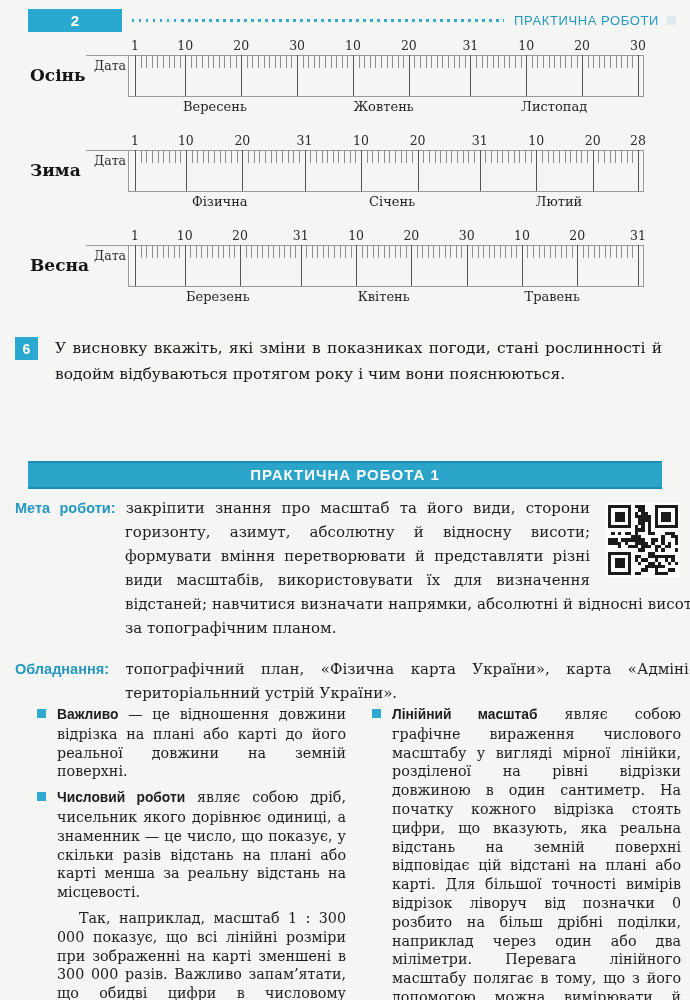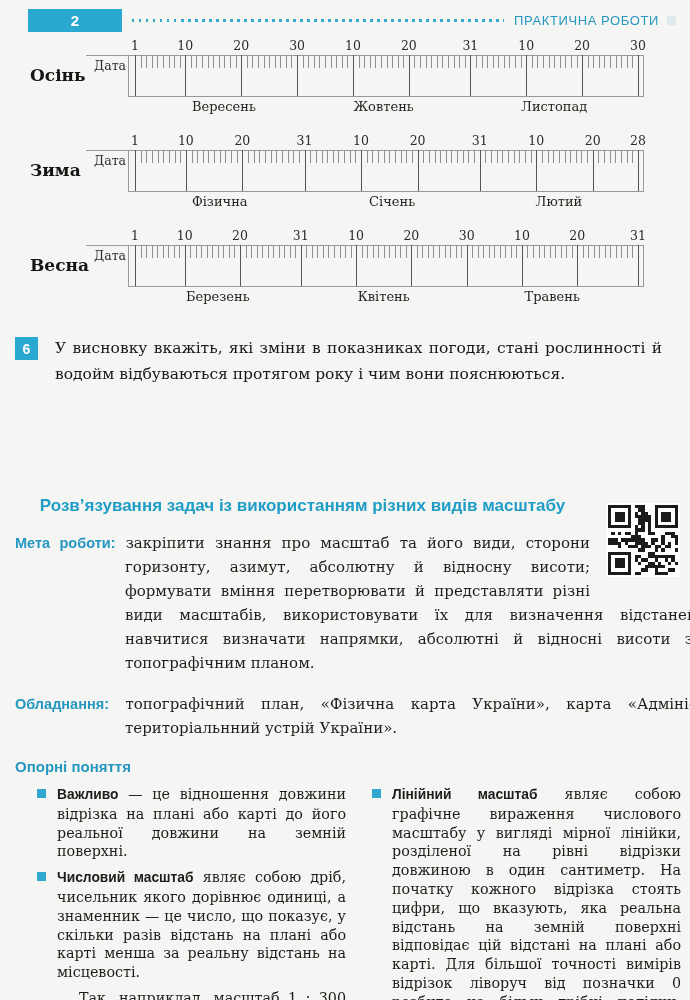--- a/index.html
+++ b/index.html
@@ -179,21 +179,21 @@
         <div class="tick-major" style="left: 408.86px;"></div>
         <span class="rnum" style="left: 408.86px;">20</span>
         <div class="tick-major" style="left: 470.33px;"></div>
         <span class="rnum" style="left: 470.33px;">31</span>
         <div class="tick-major" style="left: 526.22px;"></div>
         <span class="rnum" style="left: 526.22px;">10</span>
         <div class="tick-major" style="left: 582.11px;"></div>
         <span class="rnum" style="left: 582.11px;">20</span>
         <div class="tick-major" style="left: 638px;"></div>
         <span class="rnum" style="left: 638px;">30</span>
-        <span class="month-label" style="left: 224px;">Вересень</span>
+        <span class="month-label" style="left: 215px;">Вересень</span>
         <span class="month-label" style="left: 383.71px;">Жовтень</span>
         <span class="month-label" style="left: 554.17px;">Листопад</span>
       </div>
       <div class="ruler-row">
         <div class="season-label">Зима</div>
         <div class="date-label">Дата</div>
         <div class="lead-line"></div>
         <div class="rbox"></div>
         <div class="tick-minor" style="left: 135px;"></div>
         <div class="tick-minor" style="left: 140.65px;"></div>
@@ -430,20 +430,21 @@
         <span class="month-label" style="left: 383.74px;">Квітень</span>
         <span class="month-label" style="left: 552.32px;">Травень</span>
       </div>
     </div>
 
   <div class="task">
     <div class="task-num">6</div>
     <div class="task-text">У висновку вкажіть, які зміни в показниках погоди, стані рослинності й водойм відбуваються протягом року і чим вони пояснюються.</div>
   </div>
 
+  <div class="banner">ПРАКТИЧНА РОБОТА 1</div>
 
   <div class="pw">
     <div class="qr-wrap" id="qr">
         <svg viewBox="0 0 21 21" shape-rendering="crispEdges" fill="#1b1b1b">
           <rect x="0" y="0" width="1" height="1"></rect>
           <rect x="1" y="0" width="1" height="1"></rect>
           <rect x="2" y="0" width="1" height="1"></rect>
           <rect x="3" y="0" width="1" height="1"></rect>
           <rect x="4" y="0" width="1" height="1"></rect>
           <rect x="5" y="0" width="1" height="1"></rect>
@@ -662,34 +663,32 @@
           <rect x="5" y="20" width="1" height="1"></rect>
           <rect x="6" y="20" width="1" height="1"></rect>
           <rect x="8" y="20" width="1" height="1"></rect>
           <rect x="9" y="20" width="1" height="1"></rect>
           <rect x="14" y="20" width="1" height="1"></rect>
           <rect x="15" y="20" width="1" height="1"></rect>
           <rect x="16" y="20" width="1" height="1"></rect>
           <rect x="17" y="20" width="1" height="1"></rect>
         </svg>
       </div>
-    <h2 class="pw-title">Розв’язування задач із використанням різних видів масштабу</h2>
 
     <p class="hang meta-p"><span class="plabel">Мета роботи:</span>
       <span>закріпити знання про масштаб та його види, сторони горизонту, азимут, абсолютну й відносну висоти; формувати вміння перетворювати й представляти різні види масштабів, використовувати їх для визначення відстаней; навчитися визначати напрямки, абсолютні й відносні висоти за топографічним планом.</span></p>
 
     <p class="hang equip-p"><span class="plabel">Обладнання:</span>
       <span>топографічний план, «Фізична карта України», карта «Адміністративно-територіальнний устрій України».</span></p>
 
-    <div class="concepts-head">Опорні поняття</div>
 
     <div class="cols">
       <div class="col" id="col-left">
           <p class="cpt bullet"><span class="sq"></span><b>Важливо</b> — це відношення довжини відрізка на плані або карті до його реальної довжини на земній поверхні.</p>
-          <p class="cpt bullet"><span class="sq"></span><b>Числовий масштаб</b> являє собою дріб, чисельник якого дорівнює одиниці, а знаменник — це число, що показує, у скільки разів відстань на плані або карті менша за реальну відстань на місцевості.</p>
+          <p class="cpt bullet"><span class="sq"></span><b>Числовий роботи</b> являє собою дріб, чисельник якого дорівнює одиниці, а знаменник — це число, що показує, у скільки разів відстань на плані або карті менша за реальну відстань на місцевості.</p>
           <p class="cpt indent">Так, наприклад, масштаб 1 : 300 000 показує, що всі лінійні розміри при зображенні на карті зменшені в 300 000 разів. Важливо запам’ятати, що обидві цифри в числовому масштабі представлені в сантиметрах.</p>
         </div>
       <div class="col" id="col-right">
           <p class="cpt bullet"><span class="sq"></span><b>Лінійний масштаб</b> являє собою графічне вираження числового масштабу у вигляді мірної лінійки, розділеної на рівні відрізки довжиною в один сантиметр. На початку кожного відрізка стоять цифри, що вказують, яка реальна відстань на земній поверхні відповідає цій відстані на плані або карті. Для більшої точності вимірів відрізок ліворуч від позначки 0 розбито на більш дрібні поділки, наприклад через один або два міліметри. Перевага лінійного масштабу полягає в тому, що з його допомогою можна вимірювати й відкладати відстані на карті без проведення обчислень.</p>
         </div>
     </div>
   </div>
 
 </div>
 

